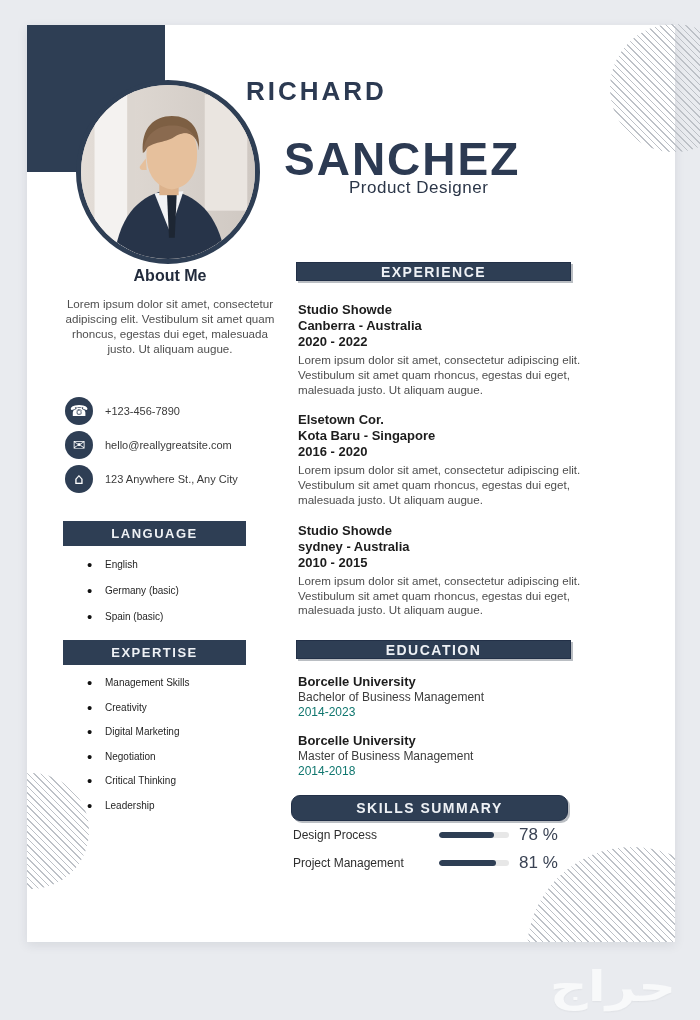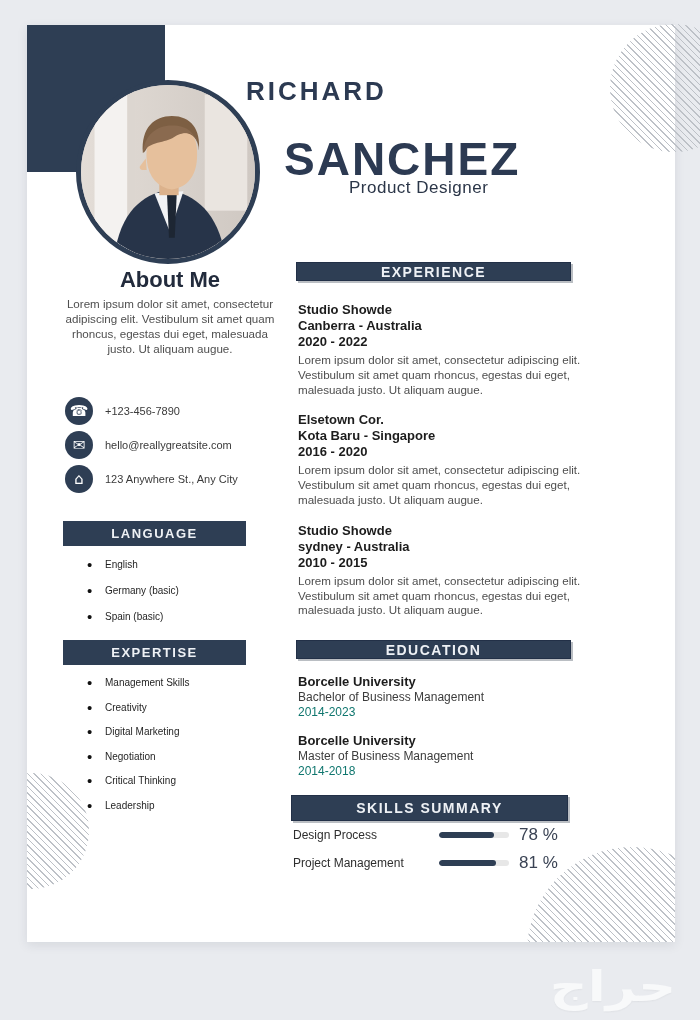--- a/index.html
+++ b/index.html
@@ -35,21 +35,21 @@
   .photo-ring {
     position:absolute; left:49px; top:55px; width:184px; height:184px;
     border-radius:50%; border:5px solid #2e3e54; overflow:hidden; background:#d8d3cf; z-index:2;
   }
   .photo-ring svg { display:block; width:100%; height:100%; }
   
   .name-line1 { position:absolute; left:219px; top:51px; font-size:26px; font-weight:800; letter-spacing:3px; color:#2c3a52; }
   .name-line2 { position:absolute; left:257px; top:99px; font-size:46px; font-weight:700; letter-spacing:2px; color:#2c3a52;margin-top:8px; }
   .role { position:absolute; left:322px; top:153px; font-size:17px; font-weight:500; letter-spacing:.5px; color:#2b3648; }
   
-  .about-heading { position:absolute; left:36px; top:242px; width:214px; text-align:center; font-size:22px; font-weight:600; color:#222b3c; }
+  .about-heading { position:absolute; left:36px; top:242px; width:214px; text-align:center; font-size:16px; font-weight:600; color:#222b3c; }
   .about-text { position:absolute; left:32px; top:271px; width:222px; text-align:center; font-size:11.6px; line-height:15px; color:#4f4f4f; }
   .contact { position:absolute; left:38px; top:369px; width:230px; }
   .contact-row { display:flex; align-items:center; height:34px; }
   .contact-icon {
     width:28px; height:28px; border-radius:50%; background:#2e3e54; color:#fff;
     display:flex; align-items:center; justify-content:center; font-size:15px; flex:0 0 28px;
     font-family:"DejaVu Sans",sans-serif;
   }
   .contact-text { margin-left:12px; font-size:11px; color:#3a3a3a; }
   .side-bar-header {
@@ -68,21 +68,21 @@
   .bullet-list li::before { content:"•"; position:absolute; left:0; font-size:15px; color:#111; }
   
   .main-bar-header {
     position:absolute; left:269px; width:275px; height:19px; background:#2e3e54;
     border:1px solid #223047; box-shadow:2px 2px 0 rgba(27,40,56,.30);
     color:#eef1f5; font-size:14px; font-weight:600; letter-spacing:1.5px;
     display:flex; align-items:center; justify-content:center;
   }
   .experience-header { top:237px; }
   .education-header { top:615px; }
-  .skills-header { top:770px; left:264px; width:277px; height:26px; }
+  .skills-header { top:770px; left:264px; width:277px; height:26px;border-radius:9px; }
   .exp-entries { position:absolute; left:271px; top:277px; width:296px; }
   .exp-entry { margin-bottom:15px; }
   .exp-entry .line-bold { font-size:13px; font-weight:bold; line-height:16px; color:#1c1c1c; }
   .exp-entry p { margin-top:3px; font-size:11.6px; line-height:14.8px; color:#4e4e4e; }
   .edu-entries { position:absolute; left:271px; top:648px; width:296px; }
   .edu-entry { margin-bottom:12px; }
   .edu-school { font-size:13px; font-weight:bold; line-height:17px; color:#1c1c1c; }
   .edu-degree { font-size:12px; line-height:15px; color:#3c3c3c; }
   .edu-period { font-size:12px; line-height:15px; color:#0f766e; }
   .skills-rows { position:absolute; left:266px; top:796px; width:290px; }

